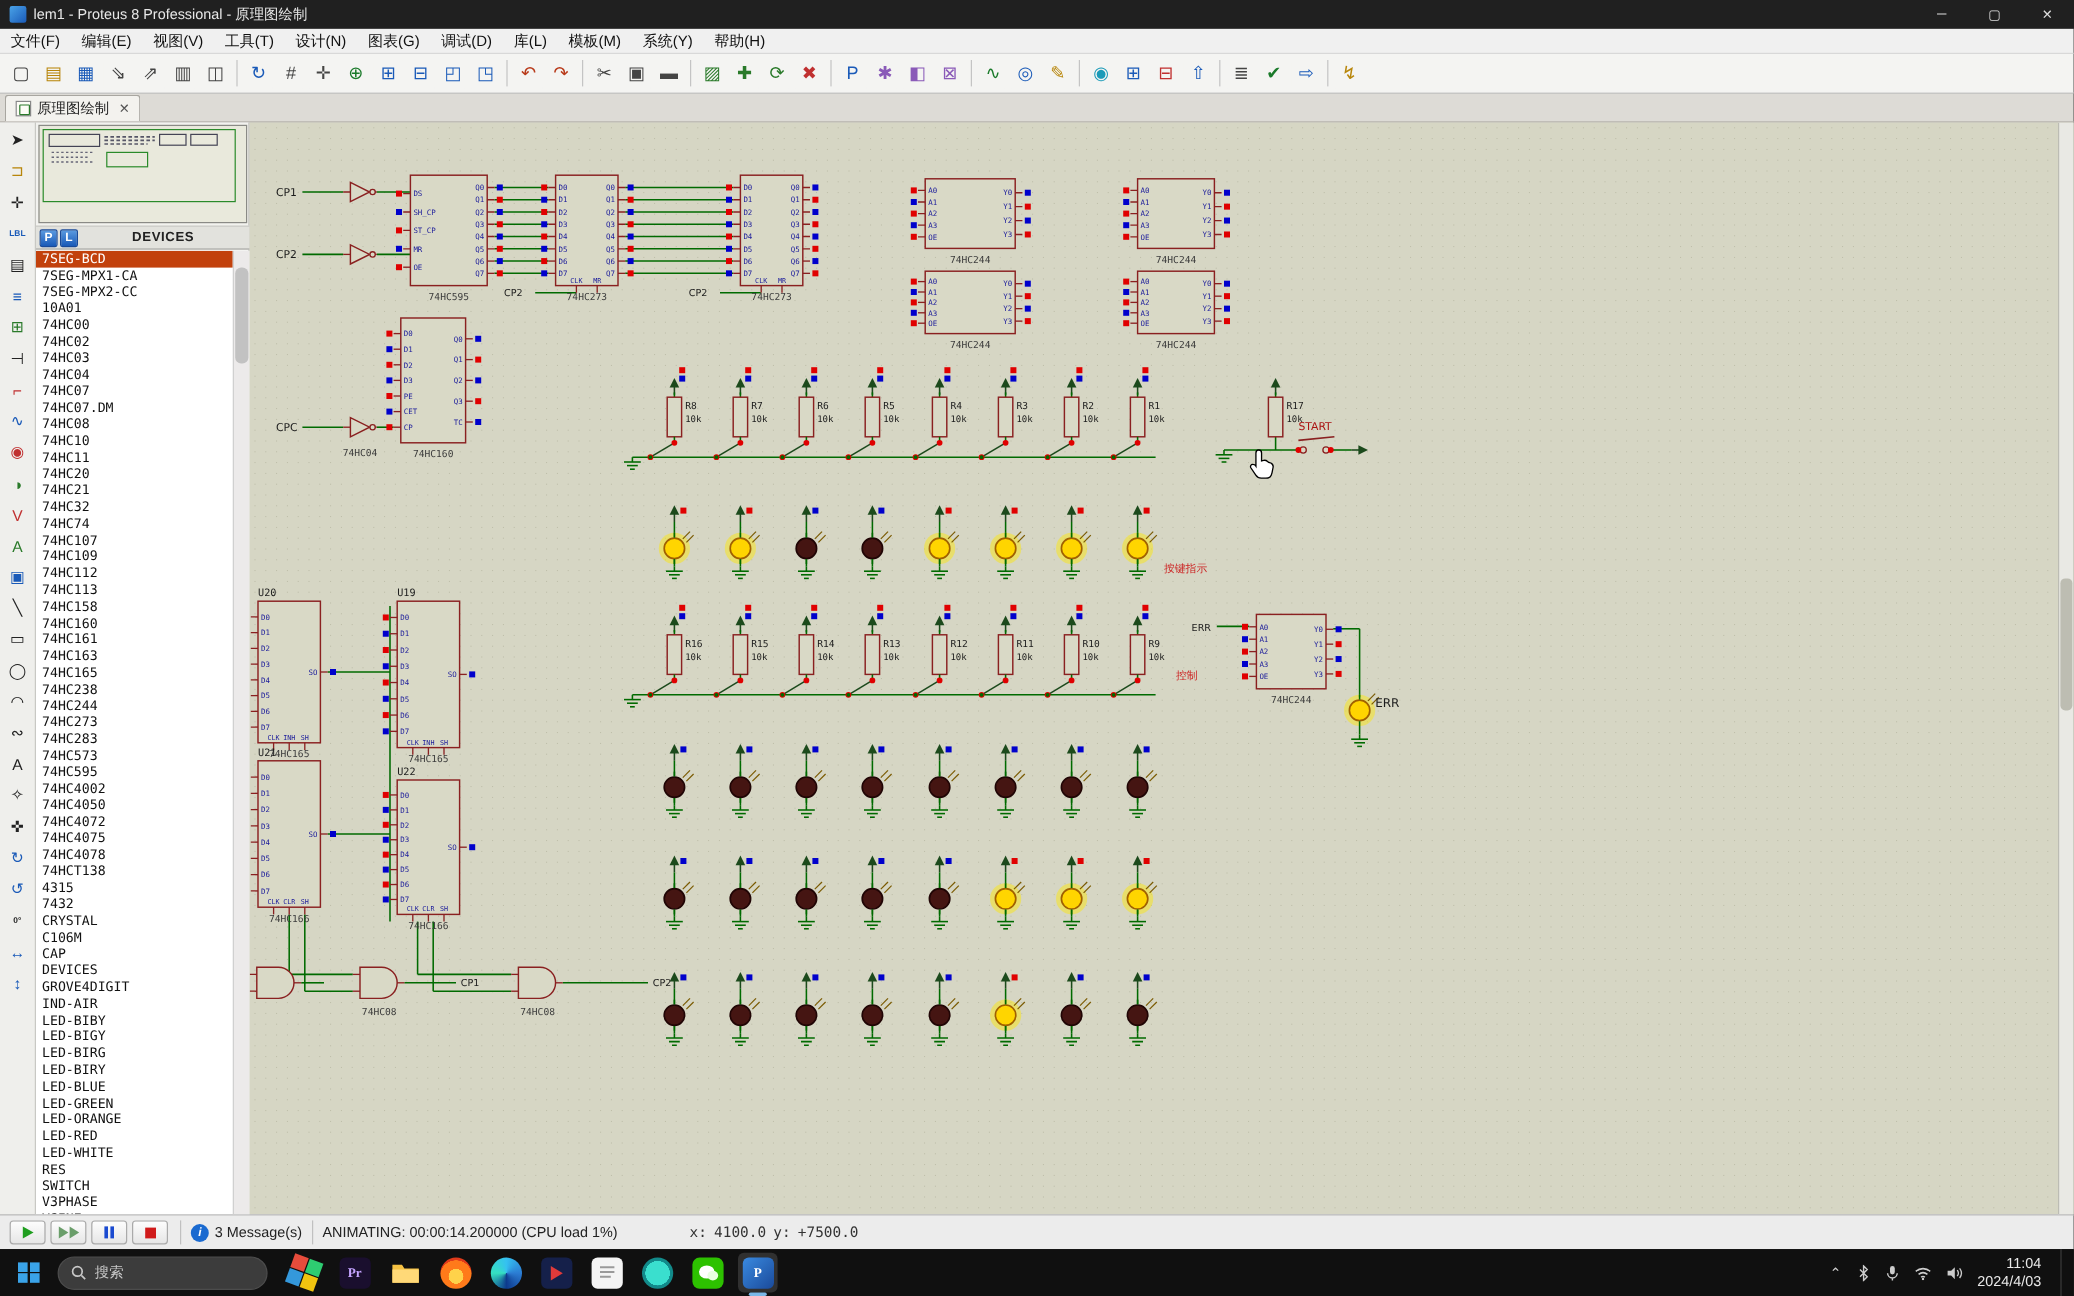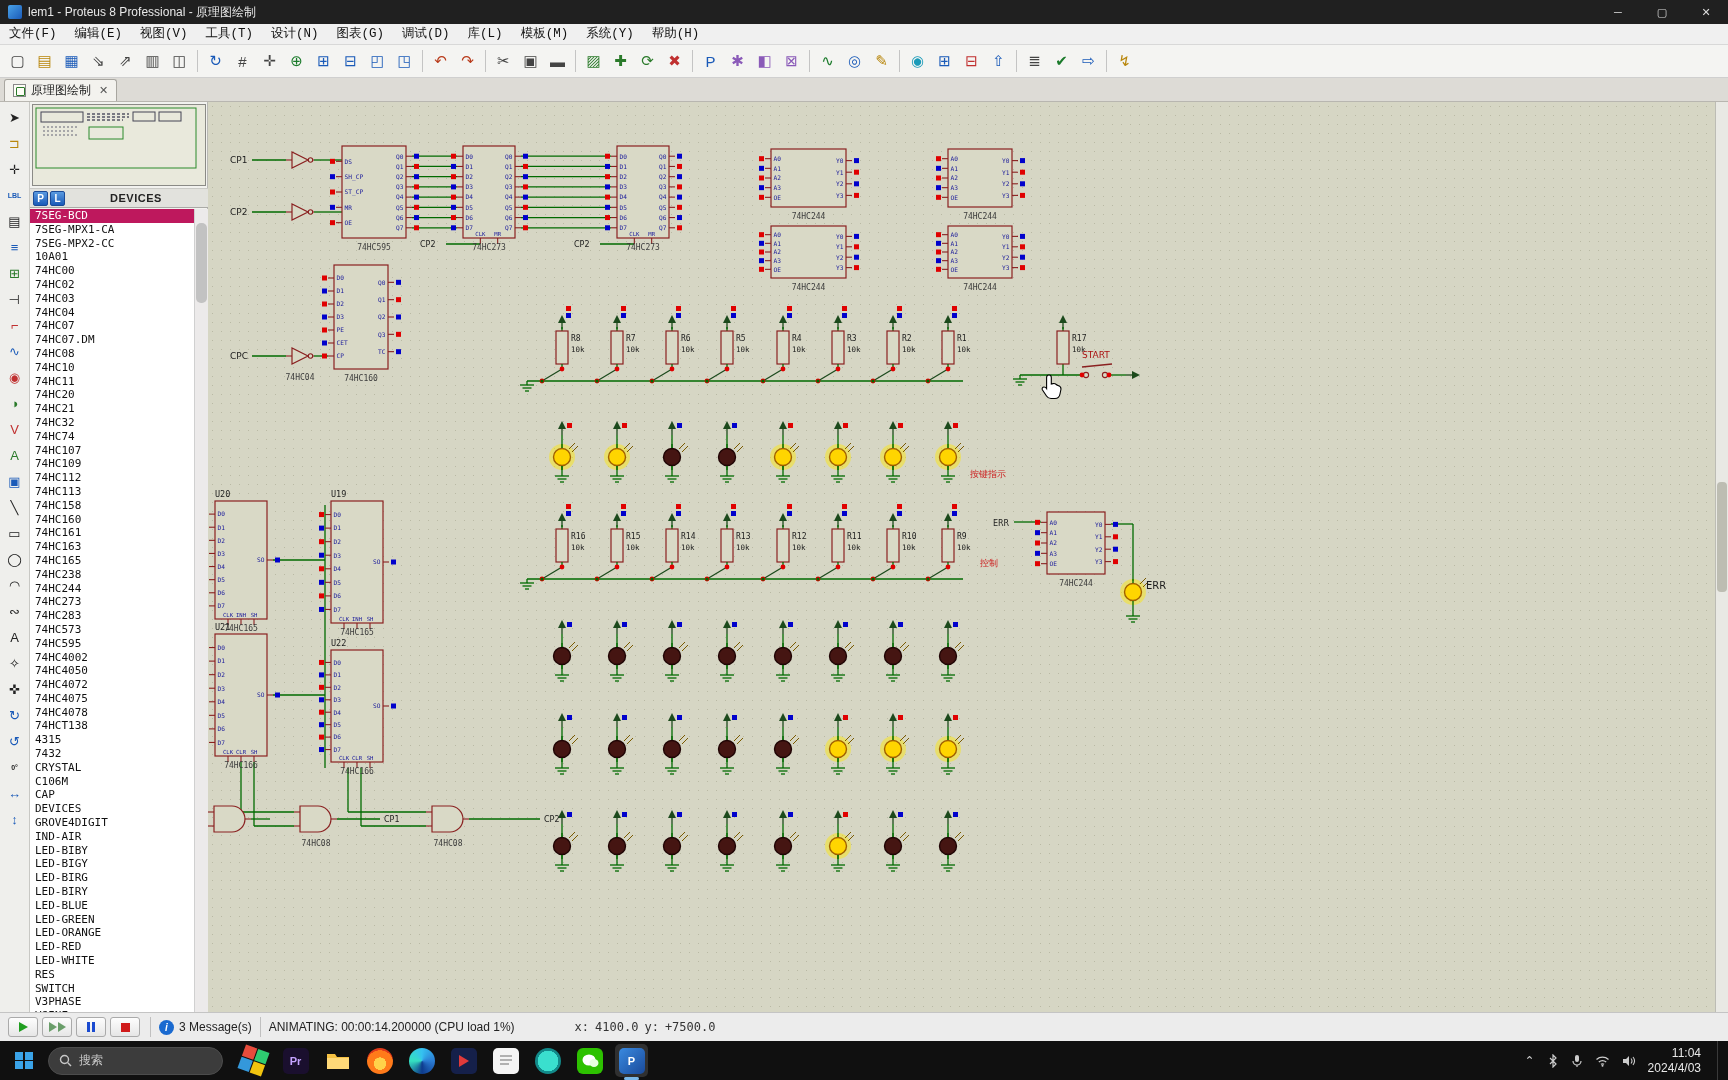--- a/index.html
+++ b/index.html
@@ -10,21 +10,21 @@
   
   .titlebar { position:absolute; left:0; top:0; width:1728px; height:24px; background:#202020;
     display:flex; align-items:center; color:#e8e8e8; font-size:12px; }
   .app-logo { width:14px; height:14px; margin:0 6px 0 8px; background:linear-gradient(135deg,#4aa3e8,#1a5ab8); border-radius:2px; }
   .win-controls { margin-left:auto; display:flex; height:24px; }
   .win-btn { width:44px; height:24px; display:flex; align-items:center; justify-content:center; color:#ddd; font-size:11px; }
 
   
   .menubar { position:absolute; left:0; top:24px; width:1728px; height:21px; background:#f0f0f0;
     border-bottom:1px solid #d8d8d8; display:flex; align-items:center; font-size:12.5px; color:#111; }
-  .menu-item { padding:0 9px; height:21px; line-height:21px; cursor:default;font-family:Liberation Mono, monospace; }
+  .menu-item { padding:0 9px; height:21px; line-height:21px; cursor:default; }
 
   
   .toolbar { position:absolute; left:0; top:45px; width:1728px; height:33px; background:#f4f4f2;
     border-bottom:1px solid #cfcfcf; display:flex; align-items:center; padding-left:4px; }
   .tb-btn { width:25px; height:25px; margin:0 1px; border:1px solid transparent; border-radius:3px;
     display:flex; align-items:center; justify-content:center; font-size:15px; background:#f4f4f2; }
   .tb-sep { width:1px; height:22px; background:#c4c4c4; margin:0 4px; }
 
   
   .tabbar { position:absolute; left:0; top:78px; width:1728px; height:24px; background:#dddbd6;
@@ -50,21 +50,21 @@
   .overview { position:absolute; left:2px; top:2px; width:174px; height:82px; background:#e9e9dc; border:1px solid #8a8a86; }
   .pal-header { position:absolute; left:0px; top:86px; width:178px; height:20px; background:#e2e2dd;
     border-top:1px solid #cacac6; border-bottom:1px solid #aaaaa6; display:flex; align-items:center; padding:0 3px; }
   .pl-btn { width:15px; height:15px; margin-right:2px; background:linear-gradient(#5a9ae0,#1a5ab8); color:#fff;
     font-size:10px; font-weight:bold; border:1px solid #1a4a98; border-radius:2px; display:flex; align-items:center; justify-content:center; }
   .pal-title { flex:1; text-align:center; font-size:11px; font-weight:bold; color:#222; letter-spacing:.5px; }
   .devlist-wrap { position:absolute; left:0; top:107px; width:178px; height:803px; background:#fff; overflow:hidden; }
   #devlist { list-style:none; width:164px; }
   #devlist li { height:13.8px; line-height:13.8px; font-size:11px; padding-left:5px; color:#111;
     font-family:"DejaVu Sans Mono",monospace; white-space:nowrap; }
-  #devlist li.sel { background:#be185d; color:#fff; }
+  #devlist li.sel { background:#c2410c; color:#fff; }
   .scrollbar { position:absolute; right:0; top:0; width:14px; height:803px; background:#eceaea; border-left:1px solid #d0d0d0; }
   .scrollbar .thumb { position:absolute; left:1px; top:14px; width:11px; height:80px; background:#c2c2c2; border-radius:5px; }
 
   .canvas { position:absolute; left:208px; top:0; width:1520px; height:910px; background-color:#d6d6c4;
     background-image:radial-gradient(#b9b9a4 0.8px, transparent 0.8px); background-size:9px 9px; overflow:hidden; }
   #schem { position:absolute; left:0; top:0; width:1520px; height:910px; }
   .vscroll { position:absolute; right:0; top:0; width:13px; height:910px; background:#e9e9e4; border-left:1px solid #bcbcb4; }
   .vscroll .thumb { position:absolute; left:1px; top:380px; width:10px; height:110px; background:#bdbdb2; border-radius:4px; }
   .cursor { position:absolute; left:832px; top:272px; width:24px; height:26px; pointer-events:none; }
 
@@ -86,21 +86,21 @@
 
   
   .taskbar { position:absolute; left:0; top:1041px; width:1728px; height:39px; background:#101010;
     display:flex; align-items:center; color:#ddd; }
   .start-btn { width:36px; height:36px; margin-left:6px; display:flex; align-items:center; justify-content:center; border-radius:4px; }
   .winlogo { display:grid; grid-template-columns:8px 8px; grid-template-rows:8px 8px; gap:1.5px; }
   .winlogo div { background:#3aa3e8; }
   .searchbox { width:175px; height:28px; margin-left:6px; background:#3c3c3c; border:1px solid #4c4c4c;
     border-radius:14px; display:flex; align-items:center; padding-left:10px; font-size:12px; color:#c8c8c8; gap:7px; }
   .apps { display:flex; gap:9px; margin-left:14px; align-items:center; }
-  .appic { width:33px; height:33px; border-radius:5px; position:relative; display:flex; align-items:center; justify-content:center; }
+  .appic { width:33px; height:33px; border-radius:5px; position:relative; display:flex; align-items:center; justify-content:center;font-family:Liberation Serif, serif; }
   .appic.active { background:#303030; }
   .appic.active::after { content:""; position:absolute; bottom:-3px; left:9px; width:15px; height:3px; background:#7ab8e8; border-radius:2px; }
   .ic-inner { width:26px; height:26px; border-radius:5px; display:flex; align-items:center; justify-content:center; font-size:11px; font-weight:bold; }
   .pinwheel { display:grid; grid-template-columns:12px 12px; grid-template-rows:12px 12px; gap:1px; transform:rotate(20deg); }
   .tray { margin-left:auto; display:flex; align-items:center; gap:12px; padding-right:6px; }
   .clockblk { text-align:right; font-size:12px; line-height:1.25; color:#e8e8e8; padding-right:4px; }
   .sliver { width:5px; height:39px; border-left:1px solid #3a3a3a; }
 </style>
 </head>
 <body>

